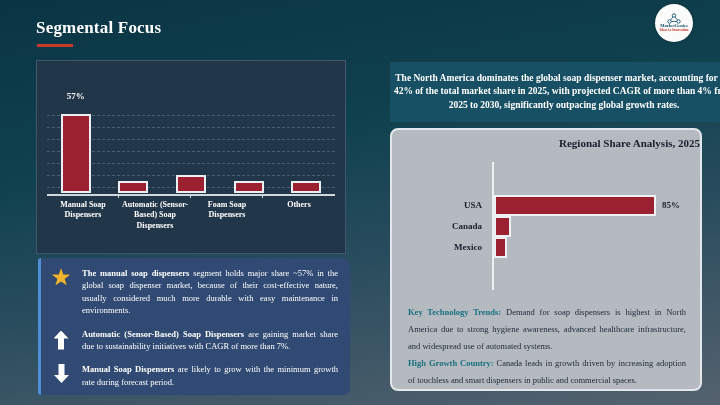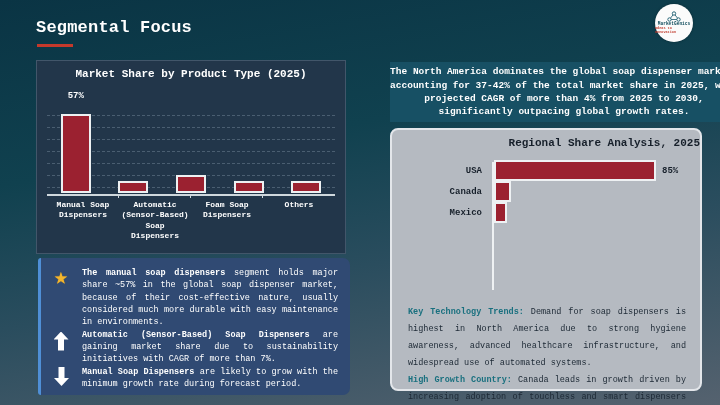--- a/index.html
+++ b/index.html
@@ -1,18 +1,18 @@
 <!DOCTYPE html>
 <html><head>
 <meta charset="utf-8">
 <style>
   html,body{margin:0;padding:0;background:#222;}
   .slide{
     position:relative;width:720px;height:405px;overflow:hidden;
-    font-family:Liberation Mono, monospace;
+    font-family:Liberation Serif, serif;
     background:linear-gradient(170deg,#0a3444 0%,#10414f 35%,#2a4d5e 62%,#55626f 100%);
   }
   
   .slide-title{position:absolute;left:36px;top:18px;font-size:17px;font-weight:bold;color:#ffffff;letter-spacing:.2px;}
   .title-underline{position:absolute;left:37px;top:44px;width:36px;height:3px;background:#c5392b;}
   .logo{position:absolute;right:27px;top:4px;width:38px;height:38px;border-radius:50%;background:#fbfbfb;
         display:flex;flex-direction:column;align-items:center;justify-content:center;box-shadow:0 0 3px rgba(0,0,0,.3);}
   .logo-brand{font-size:4.5px;font-weight:bold;color:#0f4c5c;line-height:1.1;}
   .logo-tagline{font-size:3.5px;font-weight:bold;color:#c0392b;line-height:1.1;}
 
@@ -49,21 +49,21 @@
   .callout{position:absolute;left:390px;top:62px;width:348px;height:60px;background:#175064;
            color:#fff;font-weight:bold;font-size:9.5px;line-height:1.4;text-align:center;
            display:flex;align-items:center;justify-content:center;padding:4px 0;box-sizing:border-box;}
 
   
   .gray-panel{position:absolute;left:390px;top:128px;width:312px;height:263px;background:#b5bac1;
               border:2px solid #e3e6ea;border-radius:8px;box-sizing:border-box;}
   .rc-title{text-align:right;font-weight:bold;font-size:11px;color:#17202b;padding-top:7px;}
   .rc-chart{position:absolute;left:14px;right:10px;top:30px;height:132px;}
   .rc-axis{position:absolute;left:86px;top:2px;bottom:2px;width:2px;background:#eef1f3;}
-  .rc-rows{position:absolute;left:0;right:0;top:0;bottom:0;display:flex;flex-direction:column;justify-content:flex-start;}
+  .rc-rows{position:absolute;left:0;right:0;top:0;bottom:0;display:flex;flex-direction:column;justify-content:center;}
   .rc-row{display:flex;align-items:center;}
   .rc-label{width:76px;min-width:76px;text-align:right;padding-right:12px;font-weight:bold;font-size:9px;color:#17202b;}
   .rc-bar{height:21px;background:#9b2130;border:2px solid #eef1f3;box-sizing:border-box;}
   .rc-val{font-weight:bold;font-size:9px;color:#17202b;margin-left:6px;}
   .rc-notes{position:absolute;left:16px;right:14px;top:174px;font-size:8.5px;color:#1c2834;line-height:2.0;text-align:justify;}
   .rc-notes p{margin:0;}
   .rc-notes .lead{font-weight:bold;color:#19707f;}
 </style>
 </head>
 <body>
@@ -80,21 +80,20 @@
       <line x1="3.5" y1="8.5" x2="12.5" y2="8.5" stroke="#14576b" stroke-width="0.8"></line>
       <circle cx="8" cy="2.5" r="1.7" fill="#ffffff" stroke="#14576b" stroke-width="0.9"></circle>
       <circle cx="3.5" cy="8.5" r="1.7" fill="#ffffff" stroke="#14576b" stroke-width="0.9"></circle>
       <circle cx="12.5" cy="8.5" r="1.7" fill="#ffffff" stroke="#14576b" stroke-width="0.9"></circle>
     </svg>
     <div class="logo-brand">MarketGenics</div>
     <div class="logo-tagline">Ideas to Innovation</div>
   </div>
 
   <div class="chart-panel">
-    <div class="chart-title">Market Share by Product Type (2025)</div>
     <div class="pc-plot" id="pc-plot">
         <div class="pc-grid" style="top: 8px;"></div>
         <div class="pc-grid" style="top: 20px;"></div>
         <div class="pc-grid" style="top: 32px;"></div>
         <div class="pc-grid" style="top: 44px;"></div>
         <div class="pc-grid" style="top: 56px;"></div>
         <div class="pc-grid" style="top: 68px;"></div>
         <div class="pc-grid" style="top: 80px;"></div>
         <div class="pc-cols">
           <div class="pc-col">

